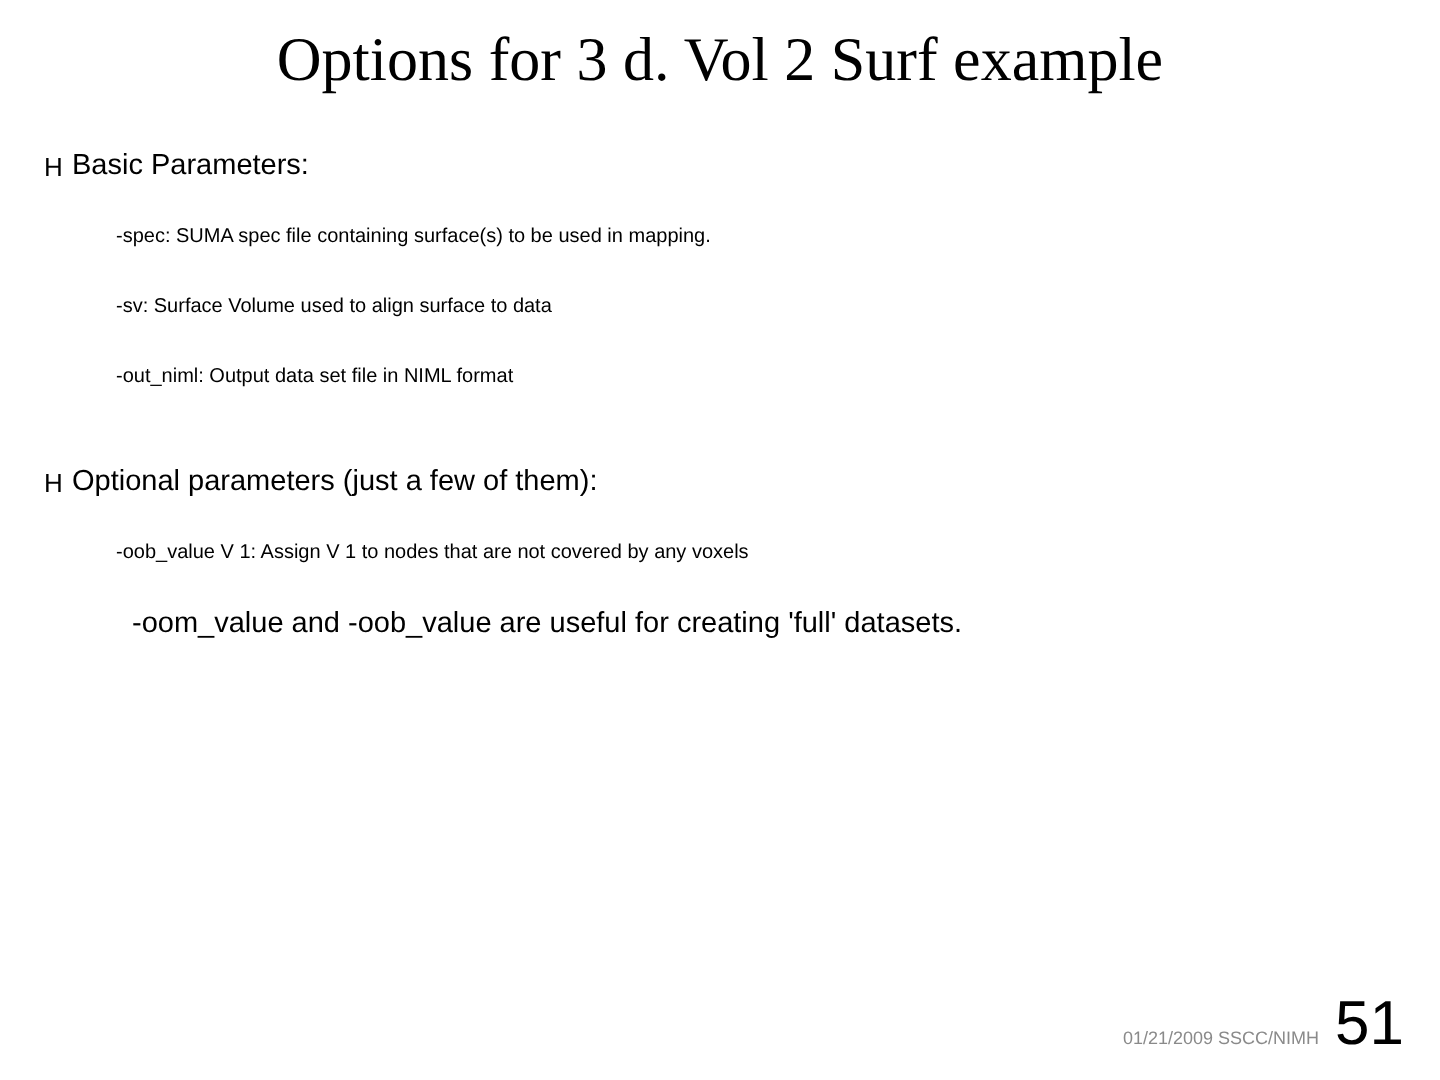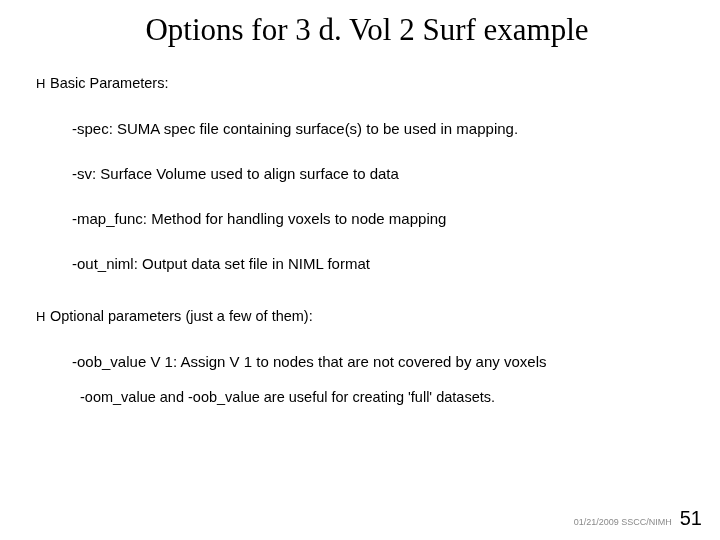--- a/index.html
+++ b/index.html
@@ -10,21 +10,20 @@
     background: #ffffff;
     font-family: Arial, Helvetica, sans-serif;
     color: #000000;
     overflow: hidden;
   }
   .slide {
     position: relative;
     width: 720px;
     height: 540px;
     box-sizing: border-box;
-    padding-left: 14px;
   }
   .title {
     font-family: "Times New Roman", Times, serif;
     font-size: 31px;
     text-align: center;
     padding-top: 12px;
     padding-bottom: 8px;
     font-weight: normal;
   }
   .content {
@@ -46,64 +45,63 @@
   }
   .section-label {
     font-size: 14.5px;
     line-height: 18px;
     text-align: center;
   }
   .items {
     padding-left: 36px;
   }
   .item {
-    font-size: 15px;
+    font-size: 10px;
     line-height: 18px;
-    margin-top: 27px;
+    margin-top: 17px;
   }
   .note {
     font-size: 14.5px;
     line-height: 18px;
     margin-top: 17px;
     padding-left: 44px;
   }
   .footer {
     position: absolute;
     bottom: 10px;
     right: 18px;
     display: flex;
     align-items: baseline;
     gap: 8px;
   }
   .footer-text {
     font-size: 9px;
     color: #8a8a8a;
   }
   .page-num {
-    font-size: 20px;
+    font-size: 31px;
     color: #000;
   }
 </style>
 </head>
 <body>
 
 <div class="slide">
 
   <div class="title">Options for 3 d. Vol 2 Surf example</div>
 
   <div class="content">
 
     <div class="section">
       <span class="bullet">H</span>
       <span class="section-label">Basic Parameters:</span>
     </div>
     <div class="items">
       <div class="item">-spec: SUMA spec file containing surface(s) to be used in mapping.</div>
       <div class="item">-sv: Surface Volume used to align surface to data</div>
-      <div class="item">-map_func: Method for handling voxels to node mapping</div>
       <div class="item">-out_niml: Output data set file in NIML format</div>
     </div>
 
     <div class="section" style="margin-top:34px;">
       <span class="bullet">H</span>
       <span class="section-label">Optional parameters (just a few of them):</span>
     </div>
     <div class="items">
       <div class="item">-oob_value V 1: Assign V 1 to nodes that are not covered by any voxels</div>
     </div>

